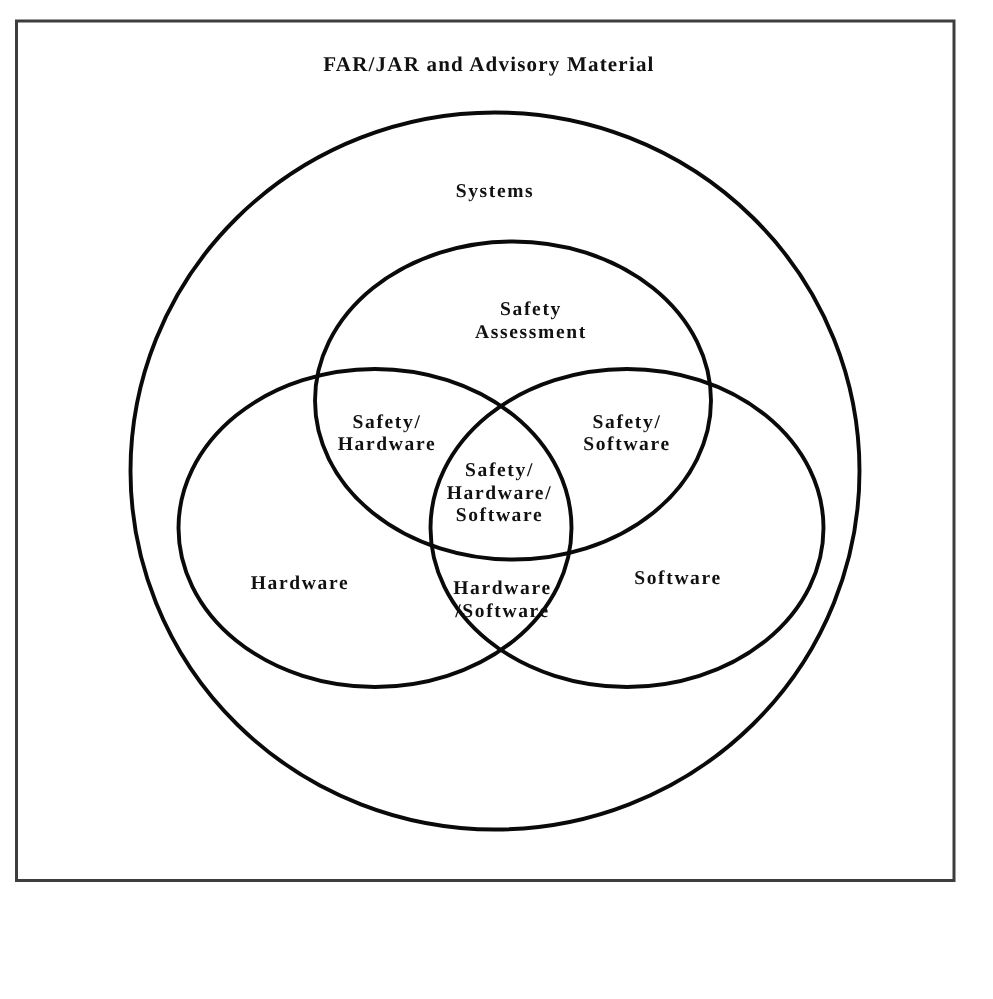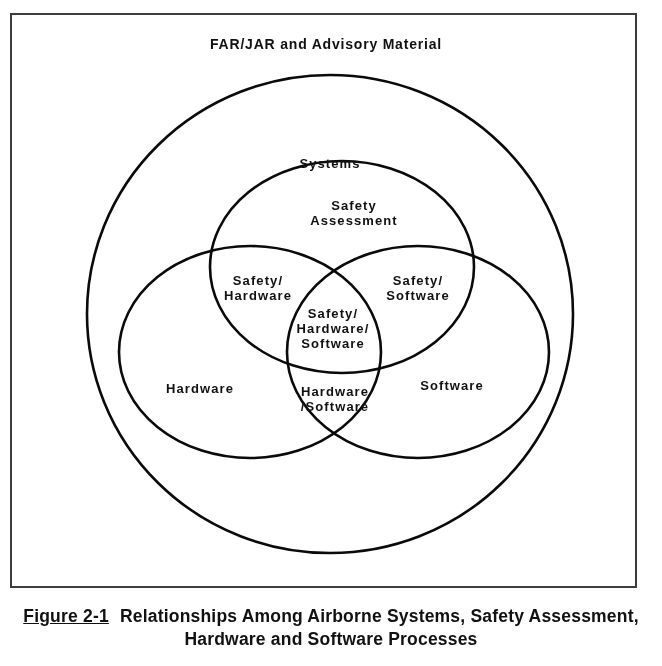--- a/index.html
+++ b/index.html
@@ -9,21 +9,21 @@
     --background: #ffffff;
   }
   * { margin: 0; padding: 0; box-sizing: border-box; }
   html, body { background: var(--background); }
   .page {
     position: relative;
     width: 662px;
     height: 666px;
     background: var(--background);
     overflow: hidden;
-    font-family: Liberation Sans, sans-serif;
+    font-family: Liberation Serif, serif;
     color: var(--text);
   }
   .figure-box {
     position: absolute;
     left: 10px;
     top: 13px;
     width: 627px;
     height: 575px;
     border: 2px solid var(--border);
     background: var(--background);
@@ -81,21 +81,21 @@
 
     <svg class="venn" width="623" height="571" viewBox="0 0 623 571">
       <ellipse cx="318" cy="299" rx="243" ry="239"></ellipse>
       <ellipse cx="330" cy="252" rx="132" ry="106"></ellipse>
       <ellipse cx="238" cy="337" rx="131" ry="106"></ellipse>
       <ellipse cx="406" cy="337" rx="131" ry="106"></ellipse>
     </svg>
 
     <div class="lbl title" style="left:314px; top:29px;">FAR/JAR and Advisory Material</div>
 
-    <div class="lbl" style="left:318px; top:112px;margin-top:36px;">Systems</div>
+    <div class="lbl" style="left:318px; top:112px;">Systems</div>
 
     <div class="lbl" style="left:320px; top:198px;margin-left:22px;">Safety
 Assessment</div>
 
     <div class="lbl" style="left:246px; top:273px;">Safety/
 Hardware</div>
 
     <div class="lbl" style="left:406px; top:273px;">Safety/
 Software</div>
 
@@ -105,18 +105,14 @@
 
     <div class="lbl" style="left:188px; top:373px;">Hardware</div>
 
     <div class="lbl" style="left:323px; top:384px;">Hardware
 /Software</div>
 
     <div class="lbl" style="left:440px; top:370px;">Software</div>
 
   </div>
 
-  <div class="caption">
-    <div><span class="fig-num">Figure 2-1</span><span>Relationships Among Airborne Systems, Safety Assessment,</span></div>
-    <div>Hardware and Software Processes</div>
-  </div>
 
 </div>
 
 </body></html>

